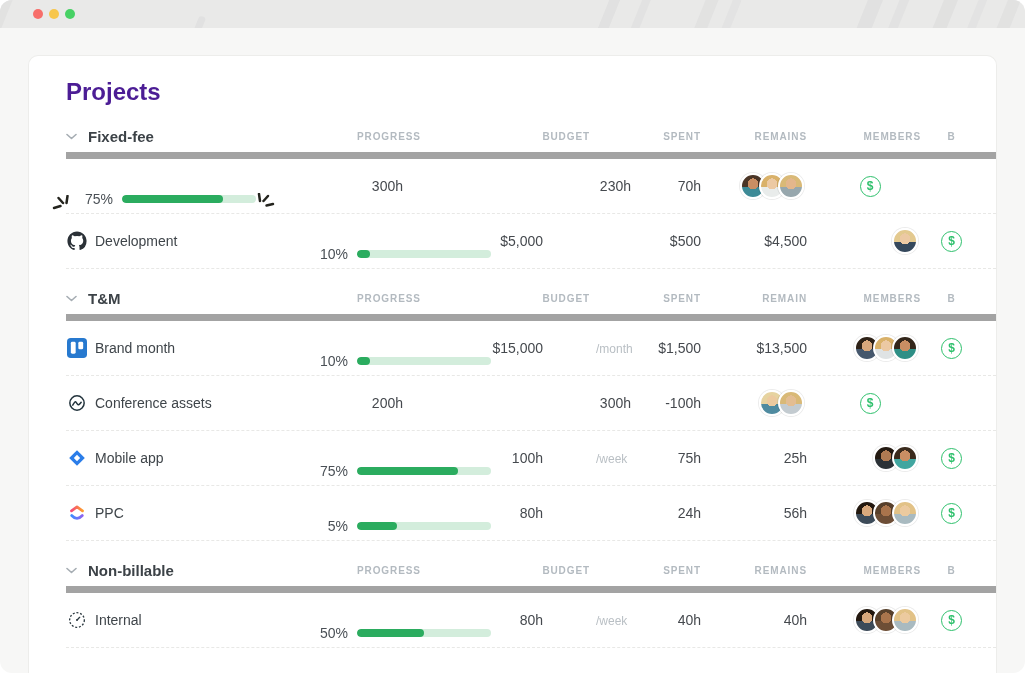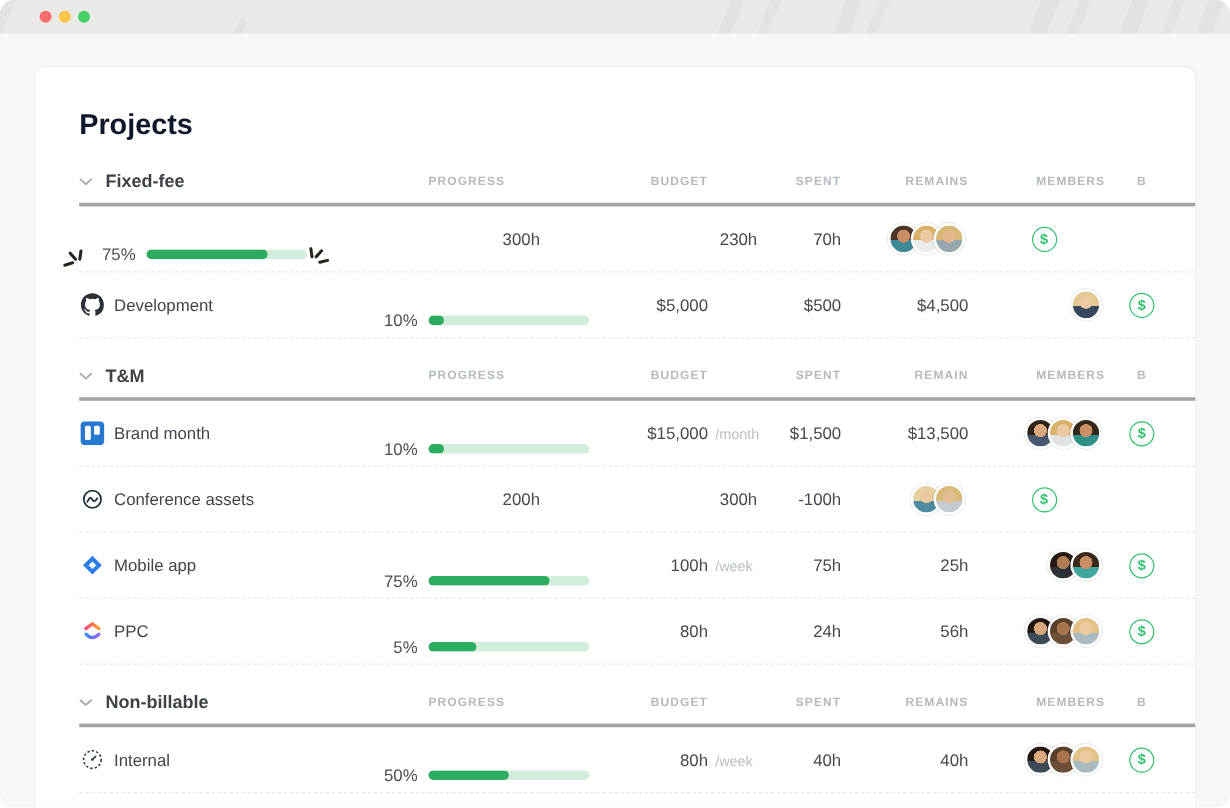--- a/index.html
+++ b/index.html
@@ -8,26 +8,26 @@
 
   
   .topbar { height:28px; background:#e9e9e8; position:relative; overflow:hidden; display:flex; align-items:center; }
   .dots { display:flex; gap:6px; padding-left:33px; position:relative; z-index:2; }
   .dot { width:10px; height:10px; border-radius:50%; display:inline-block; cursor:pointer; }
   .stroke { position:absolute; background:#dedede; border-radius:3px; transform:rotate(22deg); z-index:1; }
 
   
   .card { margin:27px 28px 0; background:#ffffff; border:1px solid #ededeb; border-bottom:none;
           border-radius:10px 10px 0 0; min-height:618px; }
-  .title { font-size:24px; line-height:30px; font-weight:700; color:#0f172a; margin:34px 0 14px 37px; }
+  .title { font-size:24px; line-height:30px; font-weight:700; color:#4c1d95; margin:21px 0 14px 37px; }
 
   .table { padding-left:37px; }
   .grid { display:grid; grid-template-columns:235px 190px 140px 70px 106px 114px 49px; align-items:center; }
 
-  .sec-row { height:38px; border-bottom:3px solid #a3a3a3; }
+  .sec-row { height:38px; border-bottom:7px solid #a3a3a3; }
   .section + .section .sec-row { margin-top:14px; }
   .sec-name-cell { display:flex; align-items:center; gap:11px; cursor:pointer; }
   .chev { display:flex; }
   .sec-name { font-size:15px; font-weight:700; color:#3c4247; }
   .col-h { font-size:10px; letter-spacing:0.9px; color:#b3bac0; text-align:right; font-weight:700; }
   .col-h.progress { text-align:left; padding-left:56px; }
   .col-h.budget { padding-right:41px; }
   .col-h.bill { text-align:center; padding-left:12px; }
 
   .prow { height:55px; border-bottom:1px dashed #e8e8e6; }
@@ -39,21 +39,21 @@
   .c-progress { display:flex; align-items:center; position:relative;margin-top:25px; }
   .pct { width:47px; text-align:right; font-size:14px; color:#4a5056; }
   .track { width:134px; height:8px; border-radius:4px; margin-left:9px; overflow:hidden; }
   .fill { height:100%; border-radius:4px; }
   .mark { position:absolute; pointer-events:none; }
   .mark-left { left:-14px; top:4px; }
   .mark-right { left:188px; top:2px; }
 
   .c-budget { display:flex; align-items:baseline; justify-content:flex-end; }
   .bnum { flex:1; text-align:right; font-size:14px; color:#45494e; }
-  .bunit { width:41px; padding-left:6px; font-size:12px; color:#b9bfc4; }
+  .bunit { width:41px; padding-left:6px; font-size:12px; color:#b9bfc4;margin-left:47px; }
   .c-spent, .c-remain { font-size:14px; color:#45494e; text-align:right; }
 
   .c-members { display:flex; justify-content:flex-end; padding-right:3px; }
   .avatar { width:26px; height:26px; border-radius:50%; border:2px solid #fff;
             box-shadow:0 0 0 1px rgba(0,0,0,0.08); margin-left:-7px; flex:0 0 auto; }
   .avatar:first-child { margin-left:0; }
 
   .c-bill { display:flex; justify-content:center; padding-left:12px; }
   .dollar { width:21px; height:21px; border:1.5px solid #2ec06c; border-radius:50%; color:#2ec06c;
             font-size:12px; font-weight:700; display:flex; align-items:center; justify-content:center; cursor:pointer; }

